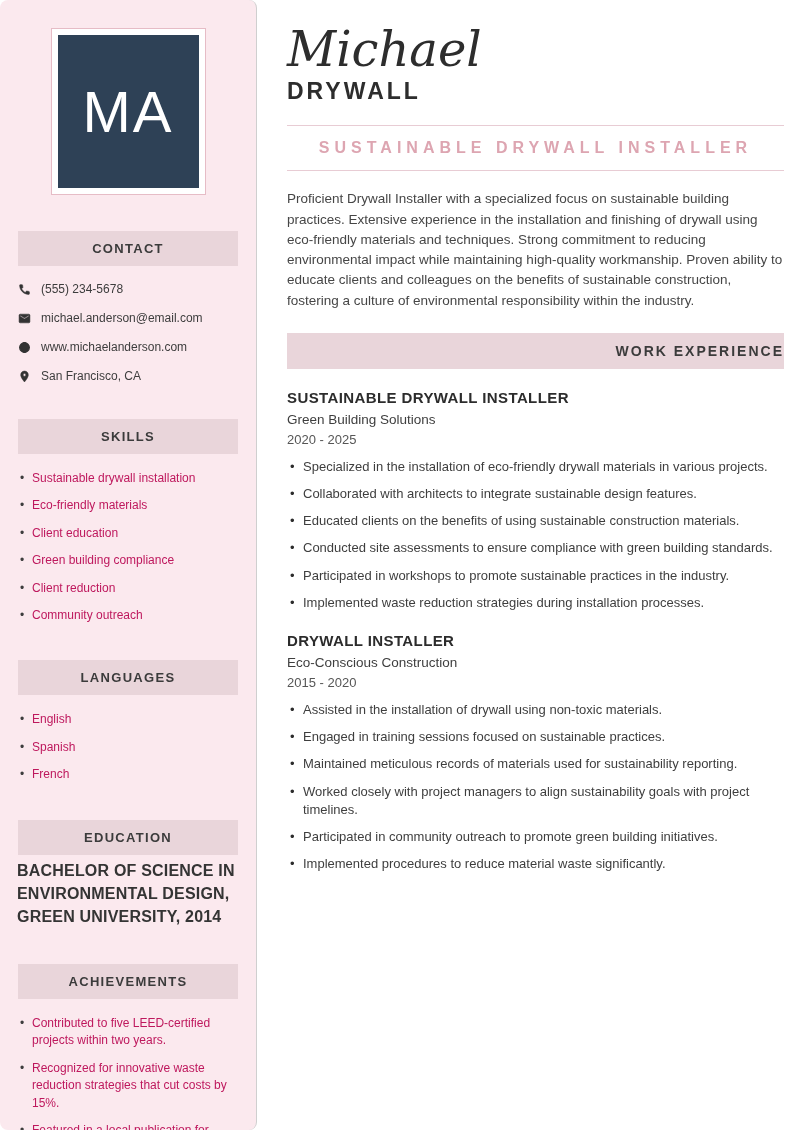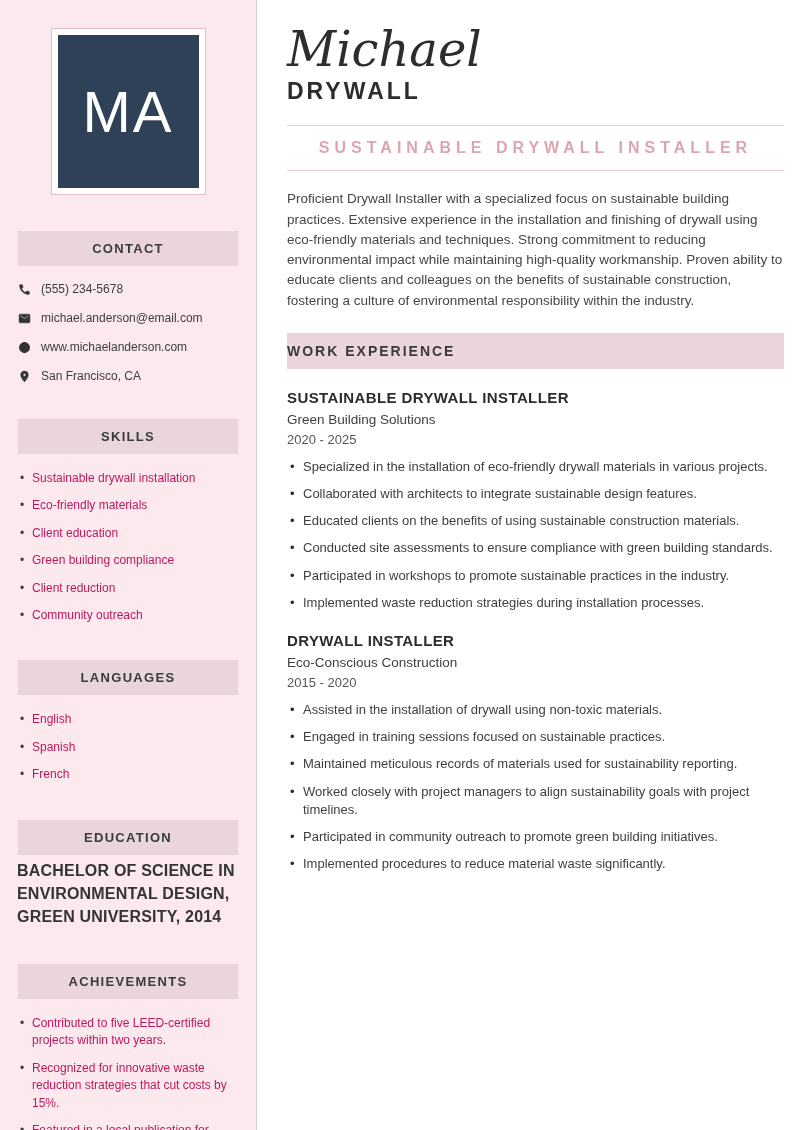--- a/index.html
+++ b/index.html
@@ -1,21 +1,21 @@
 <!DOCTYPE html>
 <html><head>
 <meta charset="utf-8">
 <style>
   * { margin:0; padding:0; box-sizing:border-box; }
   html,body { background:#ffffff; }
   body { font-family:"Liberation Sans", sans-serif; color:#3e3e3e; }
   .page { width:800px; height:1130px; display:flex; overflow:hidden; background:#ffffff; }
 
   
-  .sidebar { width:257px; background:#fbe9ee; border-right:1px solid #cfcfcf; padding-top:28px; }
+  .sidebar { width:257px; background:#fbe9ee; border-right:1px solid #cfcfcf; padding-top:28px;border-radius:8px; }
   .monogram-frame { width:155px; height:167px; margin:0 auto; background:#ffffff; border:1px solid #e6bcc6; padding:6px; }
   .monogram-box { width:100%; height:100%; background:#2e4156; display:flex; align-items:center; justify-content:center; }
   .monogram-box span { color:#ffffff; font-size:58px; letter-spacing:2px; font-weight:400; }
 
   .band { background:#e9d5da; margin:0 18px; padding:10px 12px; text-align:center;
           font-weight:bold; font-size:13px; letter-spacing:1.3px; color:#3b3b3b; }
   .side-section { margin-top:36px; }
 
   .contact-list { list-style:none; margin:16px 14px 0 18px; }
   .contact-list li { display:flex; align-items:center; gap:10px; margin-bottom:15px; font-size:12px; color:#3d3d3d; }
@@ -33,21 +33,21 @@
   .main { flex:1; padding:24px 16px 0 30px; }
   .first-name { font-family:"DejaVu Serif", serif; font-style:italic; font-size:48px; color:#2d2d2d; line-height:1.05; }
   .last-name { font-size:23px; font-weight:bold; letter-spacing:3px; color:#2d2d2d; margin-top:4px; }
 
   .title-banner { border-top:1px solid #e8ccd4; border-bottom:1px solid #e8ccd4; margin-top:20px;
                   padding:13px 0; text-align:center; }
   .title-text { color:#dda5b1; font-weight:bold; font-size:16px; letter-spacing:5px; }
 
   .summary { margin-top:18px; font-size:13.5px; line-height:1.5; color:#464646; }
 
-  .we-band { background:#e9d5da; margin-top:22px; padding:10px 0; text-align:left;
+  .we-band { background:#e9d5da; margin-top:22px; padding:10px 0; text-align:right;
              font-weight:bold; font-size:14px; letter-spacing:2px; color:#3b3b3b; }
 
   .job { margin-top:20px; }
   .job-role { font-size:15px; font-weight:bold; letter-spacing:0.4px; color:#2c2c2c; }
   .job-company { font-size:13.5px; color:#3e3e3e; margin-top:6px; }
   .job-dates { font-size:13px; color:#565656; margin-top:5px; }
   .job-bullets { list-style:none; margin-top:11px; }
   .job-bullets li { position:relative; padding-left:16px; margin-bottom:9px; font-size:13px; line-height:1.4; color:#3e3e3e; }
   .job-bullets li::before { content:"•"; position:absolute; left:3px; top:0; color:#2c2c2c; }
 </style>

